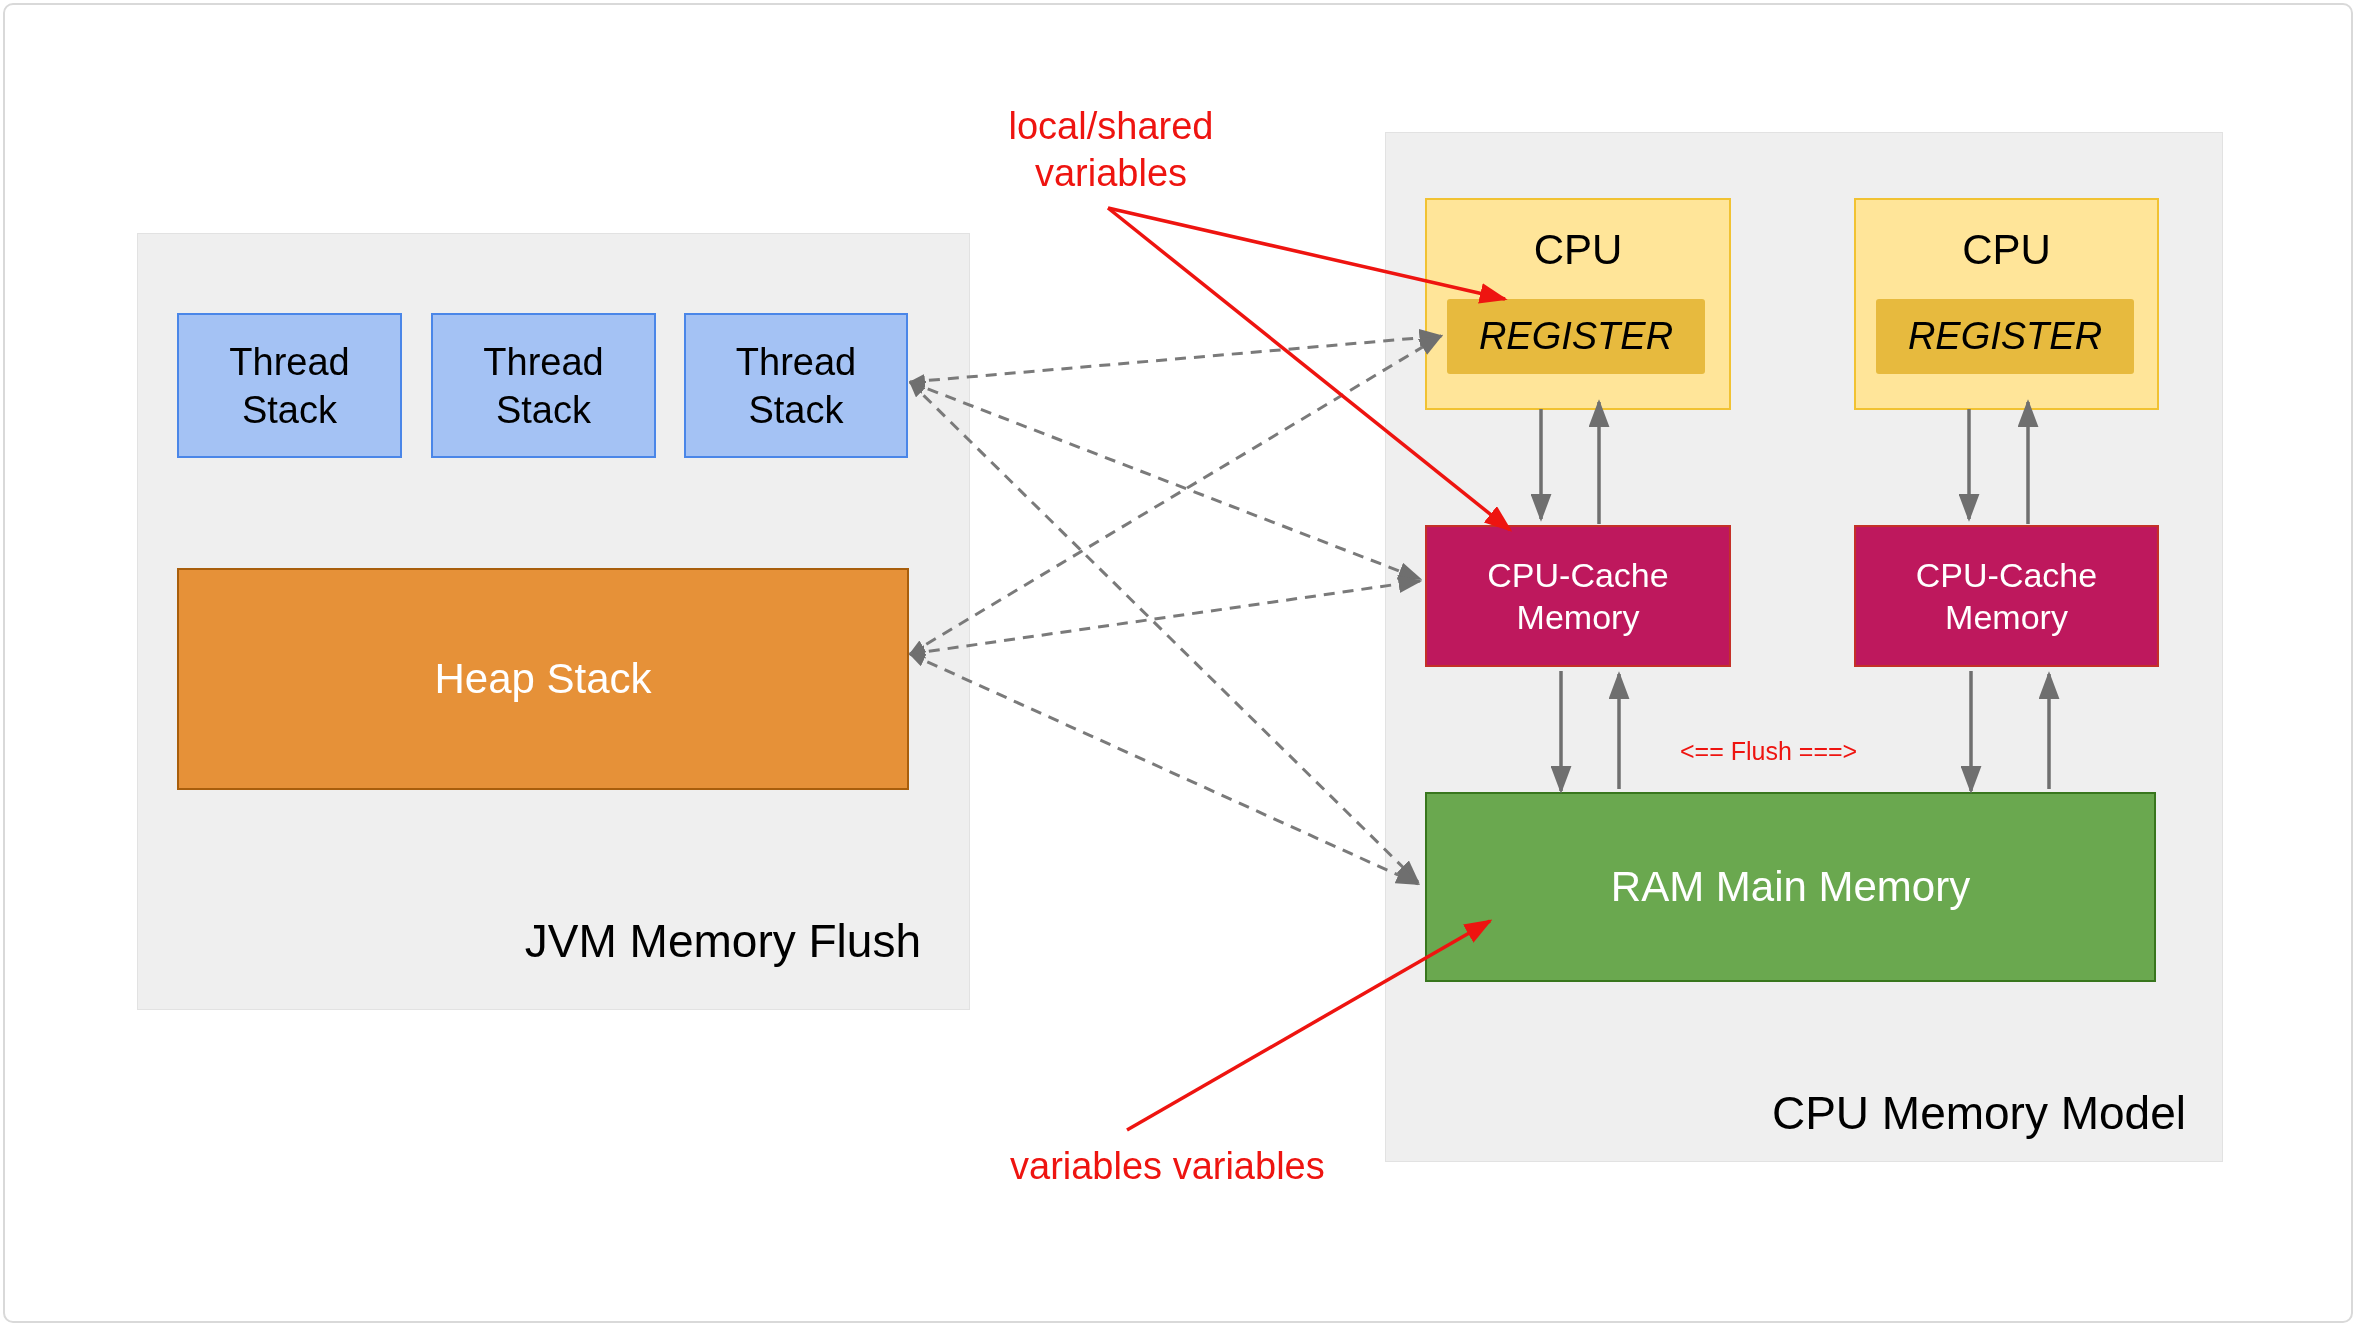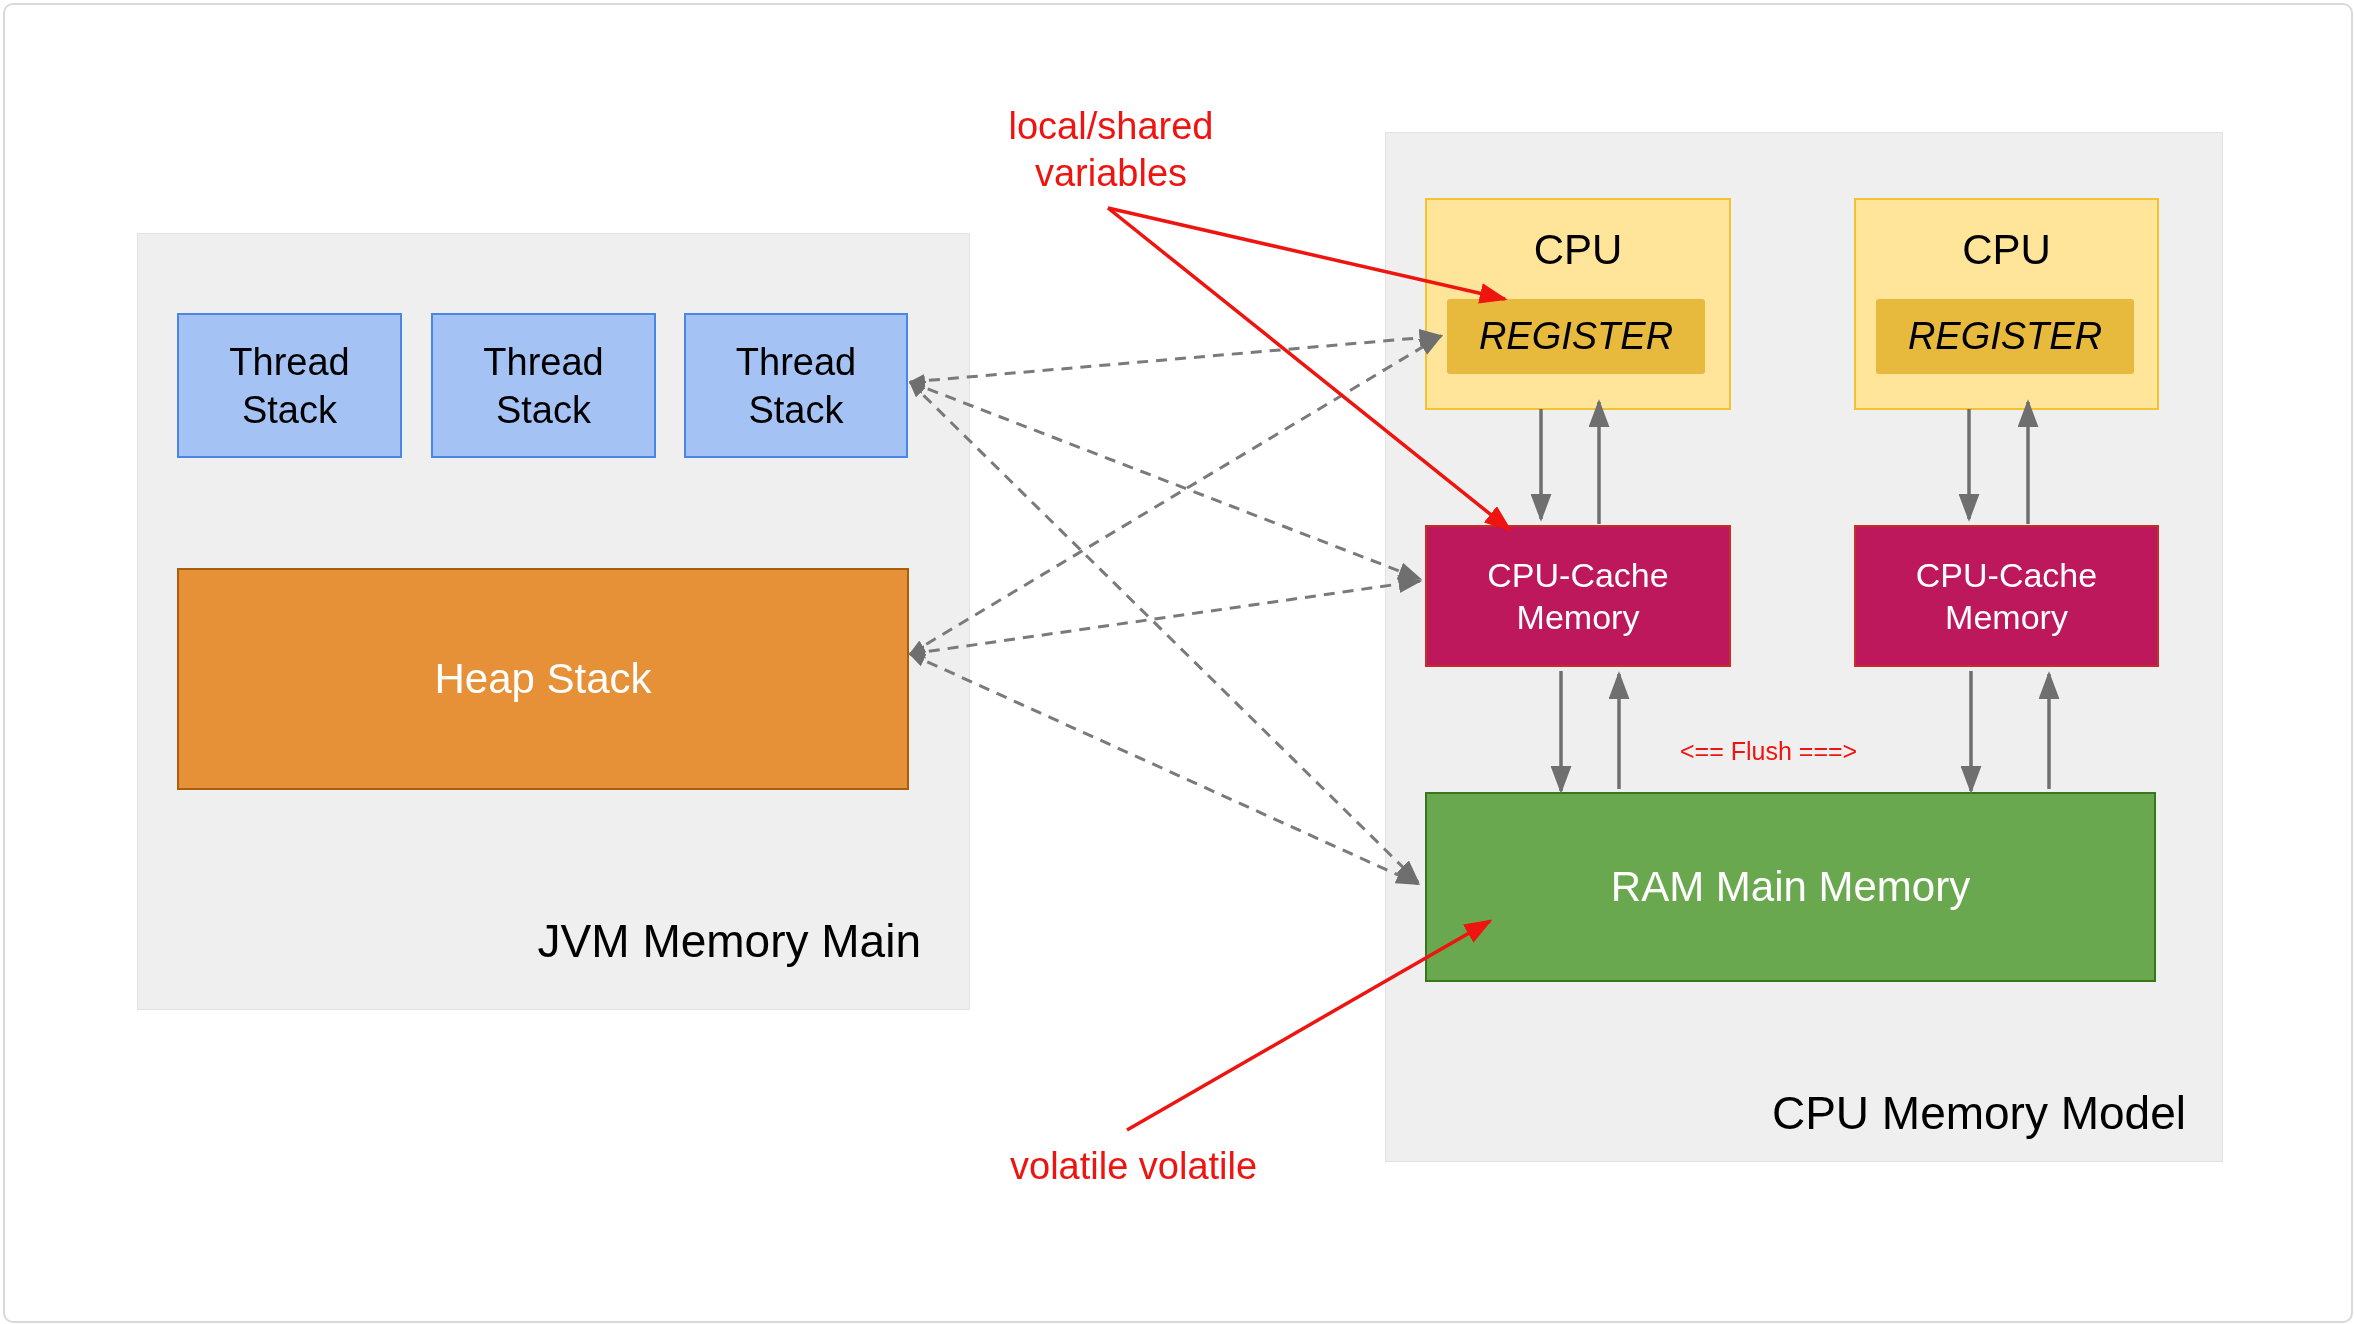--- a/index.html
+++ b/index.html
@@ -47,21 +47,21 @@
     </div>
     <div class="box thread" style="left:293px;">
       <span>Thread Stack</span>
     </div>
     <div class="box thread" style="left:546px;width:224px;">
       <span>Thread Stack</span>
     </div>
     <div class="box heap">
       <span>Heap Stack</span>
     </div>
-    <div id="jvm-title" class="section-title">JVM Memory Main</div>
+    <div id="jvm-title" class="section-title">JVM Memory Flush</div>
   </div>
 
   <div id="cpu-container" class="container">
     <div class="box cpu-box" style="left:39px;">
       <div class="cpu-title">CPU</div>
       <div class="register">
         <span>REGISTER</span>
       </div>
     </div>
     <div class="box cpu-box" style="left:468px;width:305px;">
@@ -77,21 +77,21 @@
       <span>CPU-Cache Memory</span>
     </div>
     <div class="box ram">
       <span>RAM Main Memory</span>
     </div>
     <div id="flush-note">&lt;== Flush ===&gt;</div>
     <div id="cpu-title" class="section-title">CPU Memory Model</div>
   </div>
 
   <div id="local-shared-note" class="red-note">local/shared variables</div>
-  <div id="volatile-note" class="red-note">volatile volatile</div>
+  <div id="volatile-note" class="red-note">variables variables</div>
 
   <svg id="arrows-layer" viewBox="0 0 2354 1324" xmlns="http://www.w3.org/2000/svg">
     <defs>
       <marker id="mGray" markerUnits="strokeWidth" markerWidth="8" markerHeight="6" refX="7.2" refY="3" orient="auto">
         <path d="M0,0 L8,3 L0,6 z" fill="#6f6f6f"></path>
       </marker>
       <marker id="mGrayS" markerUnits="strokeWidth" markerWidth="5.5" markerHeight="4.5" refX="5" refY="2.25" orient="auto-start-reverse">
         <path d="M0,0 L5.5,2.25 L0,4.5 z" fill="#6f6f6f"></path>
       </marker>
       <marker id="mRed" markerUnits="strokeWidth" markerWidth="8" markerHeight="6" refX="7.2" refY="3" orient="auto">

